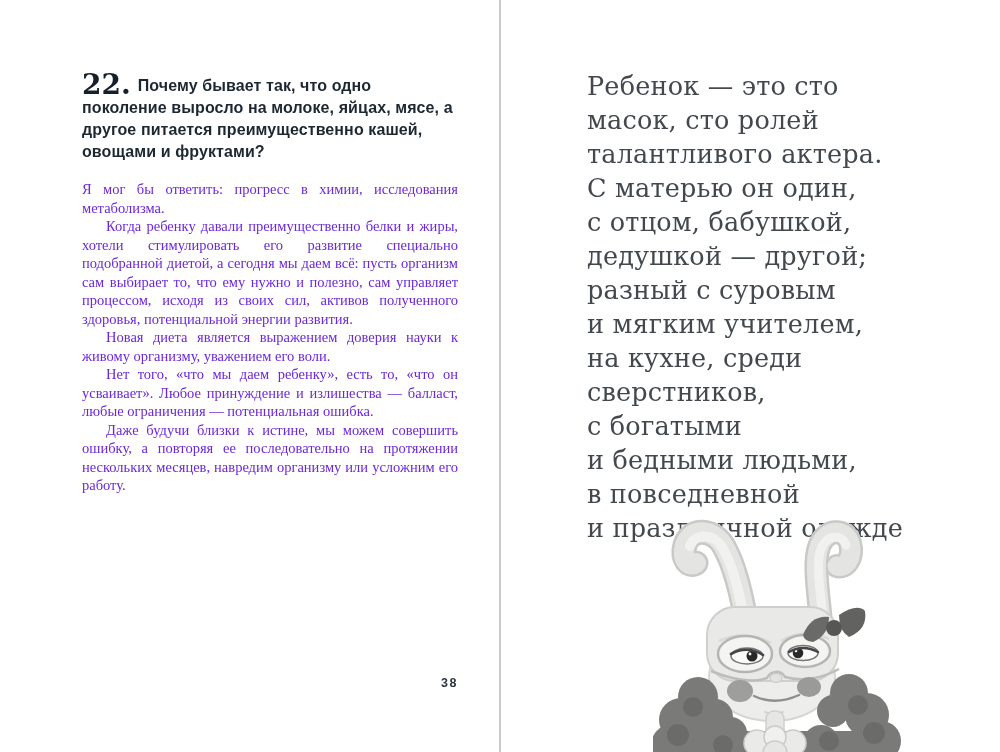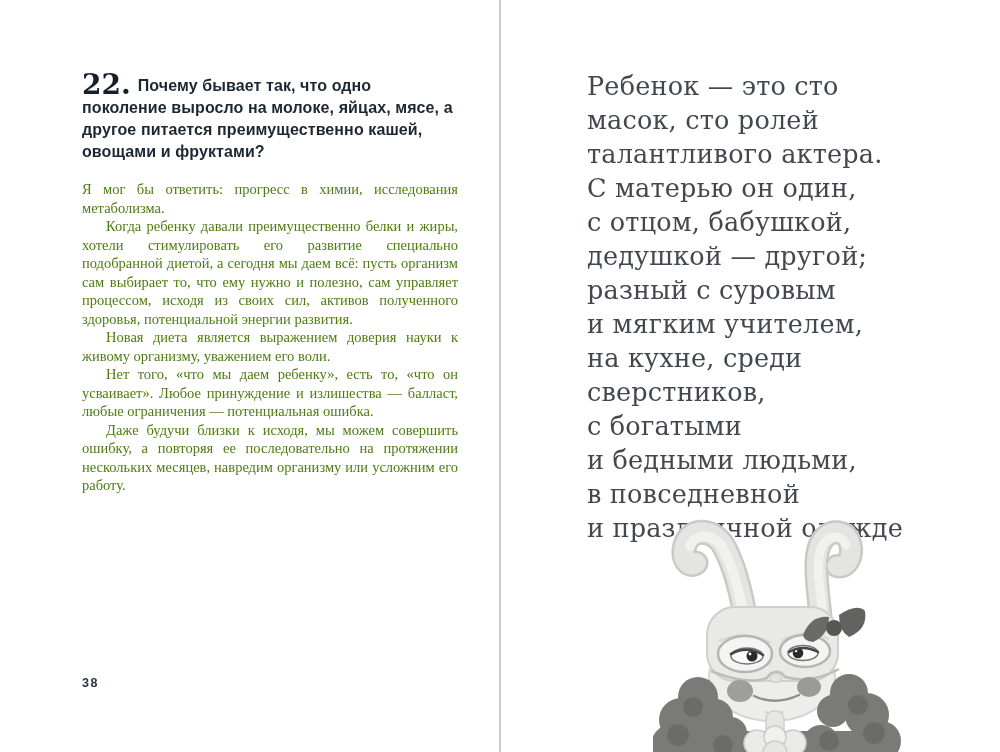--- a/index.html
+++ b/index.html
@@ -38,28 +38,28 @@
     color: #16202a;
     vertical-align: -3px;
     margin-right: 7px;
     letter-spacing: 0;
   }
   .body-text {
     margin-top: 17px;
     font-family: "Liberation Serif", serif;
     font-size: 14.5px;
     line-height: 18.5px;
-    color: #4d7c0f;
+    color: #6d28d9;
     text-align: justify;
   }
   .body-text p { margin: 0; text-indent: 24px; }
   .body-text p:first-child { text-indent: 0; }
   .page-number {
     position: absolute; left: 82px; top: 676px; width: 376px;
-    text-align: left;
+    text-align: right;
     font-family: "Liberation Sans", sans-serif;
     font-weight: 700;
     font-size: 12.5px;
     letter-spacing: 1.5px;
     color: #2c353f;
   }
   
   .spine {
     position: absolute; left: 499px; top: 0;
     width: 2px; height: 752px;
@@ -91,21 +91,21 @@
 <div class="book">
 
   <div class="page-left">
     <div class="left-content">
       <h1 class="question-heading"><span class="question-number">22.</span><span>Почему бывает так, что одно поколение выросло на молоке, яйцах, мясе, а другое питается преимущественно кашей, овощами и фруктами?</span></h1>
       <div class="body-text">
         <p>Я мог бы ответить: прогресс в химии, исследования метаболизма.</p>
         <p>Когда ребенку давали преимущественно белки и жиры, хотели стимулировать его развитие специально подобранной диетой, а сегодня мы даем всё: пусть организм сам выбирает то, что ему нужно и полезно, сам управляет процессом, исходя из своих сил, активов полученного здоровья, потенциальной энергии развития.</p>
         <p>Новая диета является выражением доверия науки к живому организму, уважением его воли.</p>
         <p>Нет того, «что мы даем ребенку», есть то, «что он усваивает». Любое принуждение и излишества — балласт, любые ограничения — потенциальная ошибка.</p>
-        <p>Даже будучи близки к исходя, мы можем совершить ошибку, а повторяя ее последовательно на протяжении нескольких месяцев, навредим организму или усложним его работу.</p>
+        <p>Даже будучи близки к истине, мы можем совершить ошибку, а повторяя ее последовательно на протяжении нескольких месяцев, навредим организму или усложним его работу.</p>
       </div>
     </div>
     <div class="page-number">38</div>
   </div>
 
   <div class="spine"></div>
 
   <div class="page-right">
     <div class="quote-text">Ребенок — это сто
 масок, сто ролей

